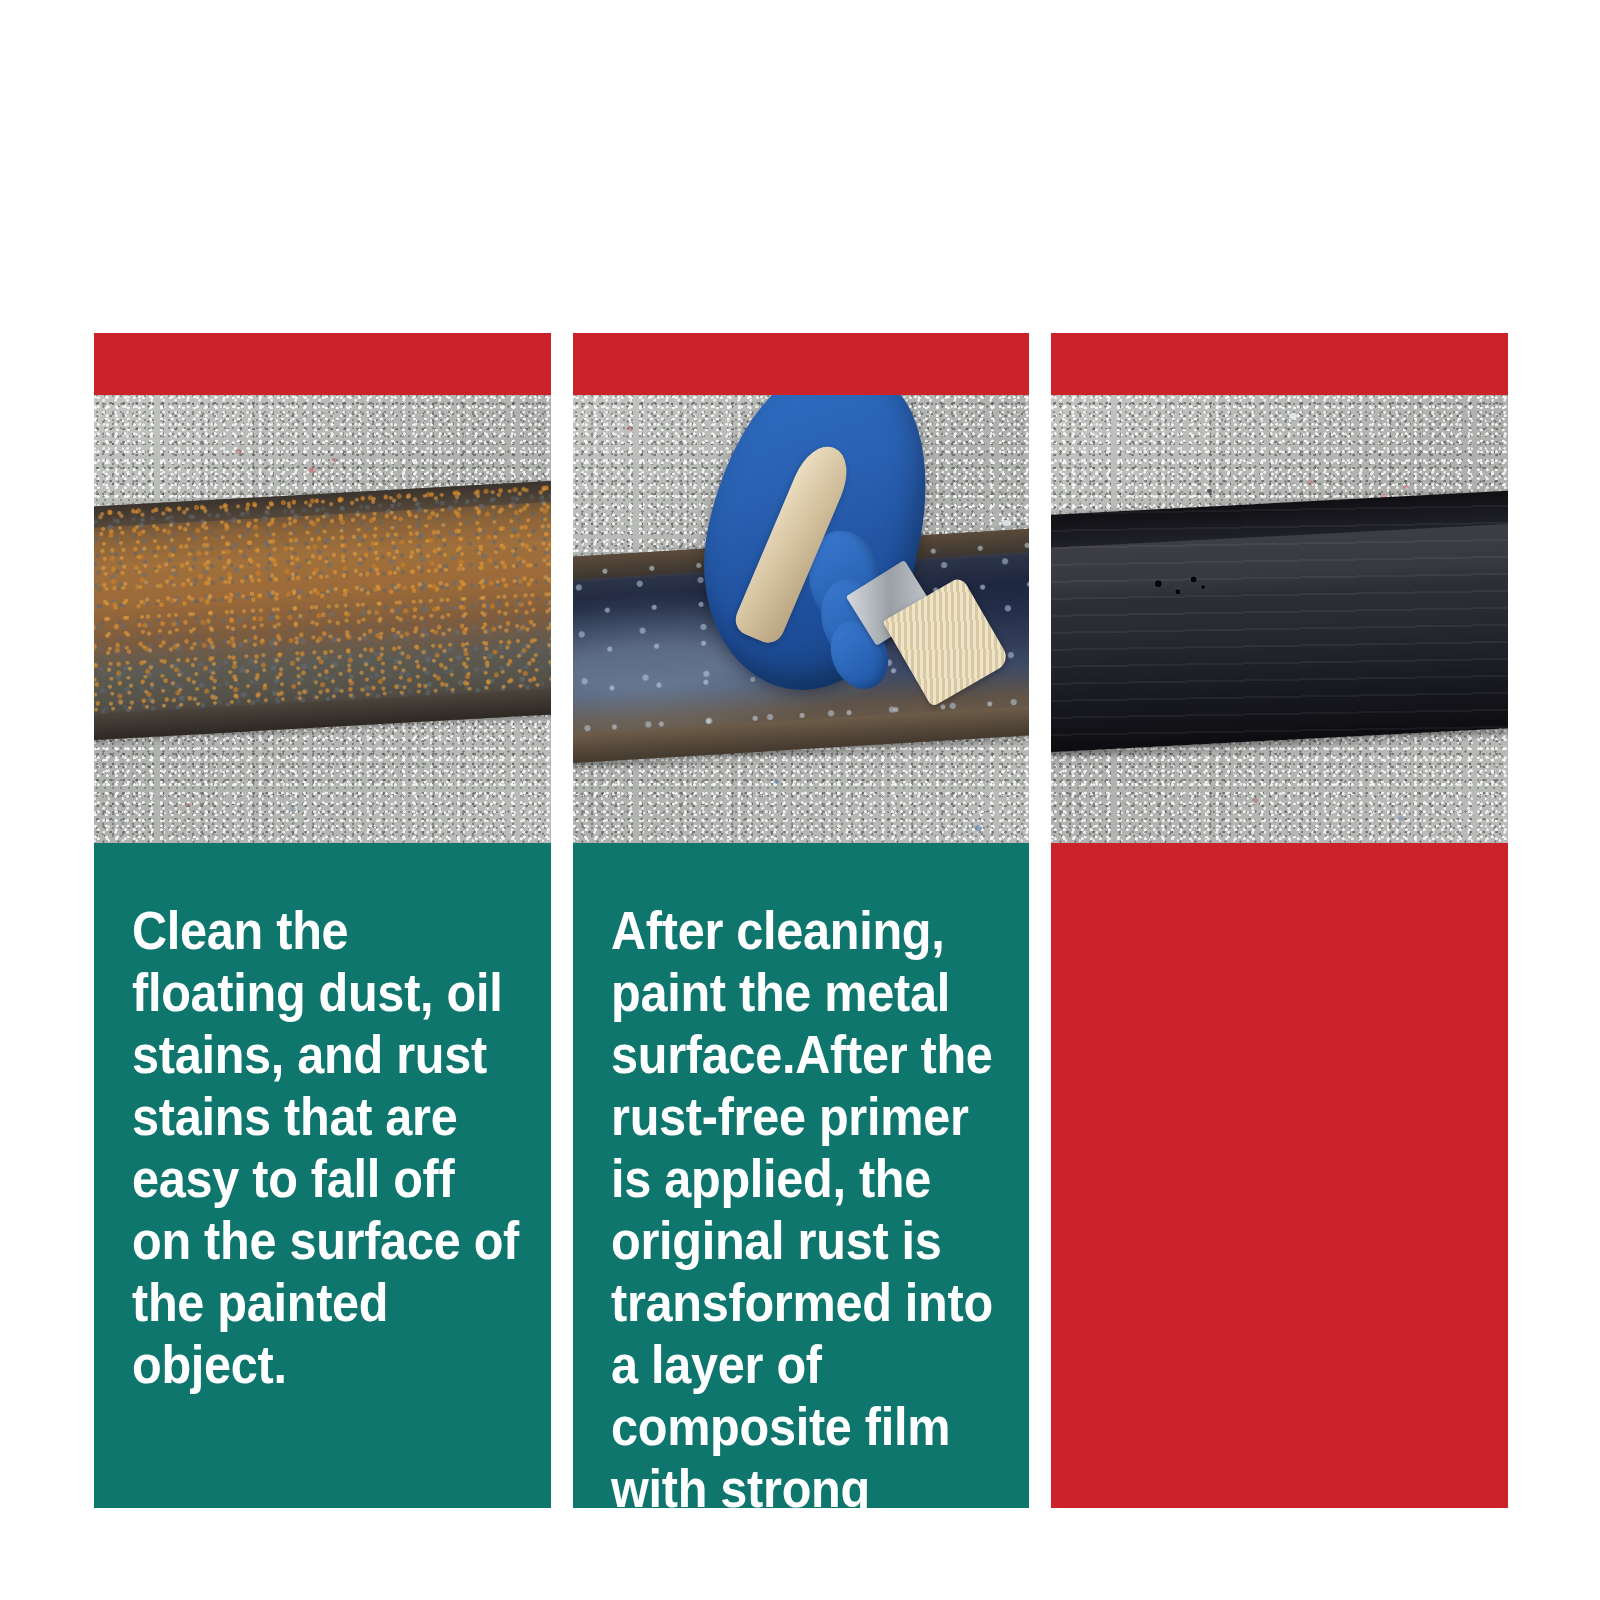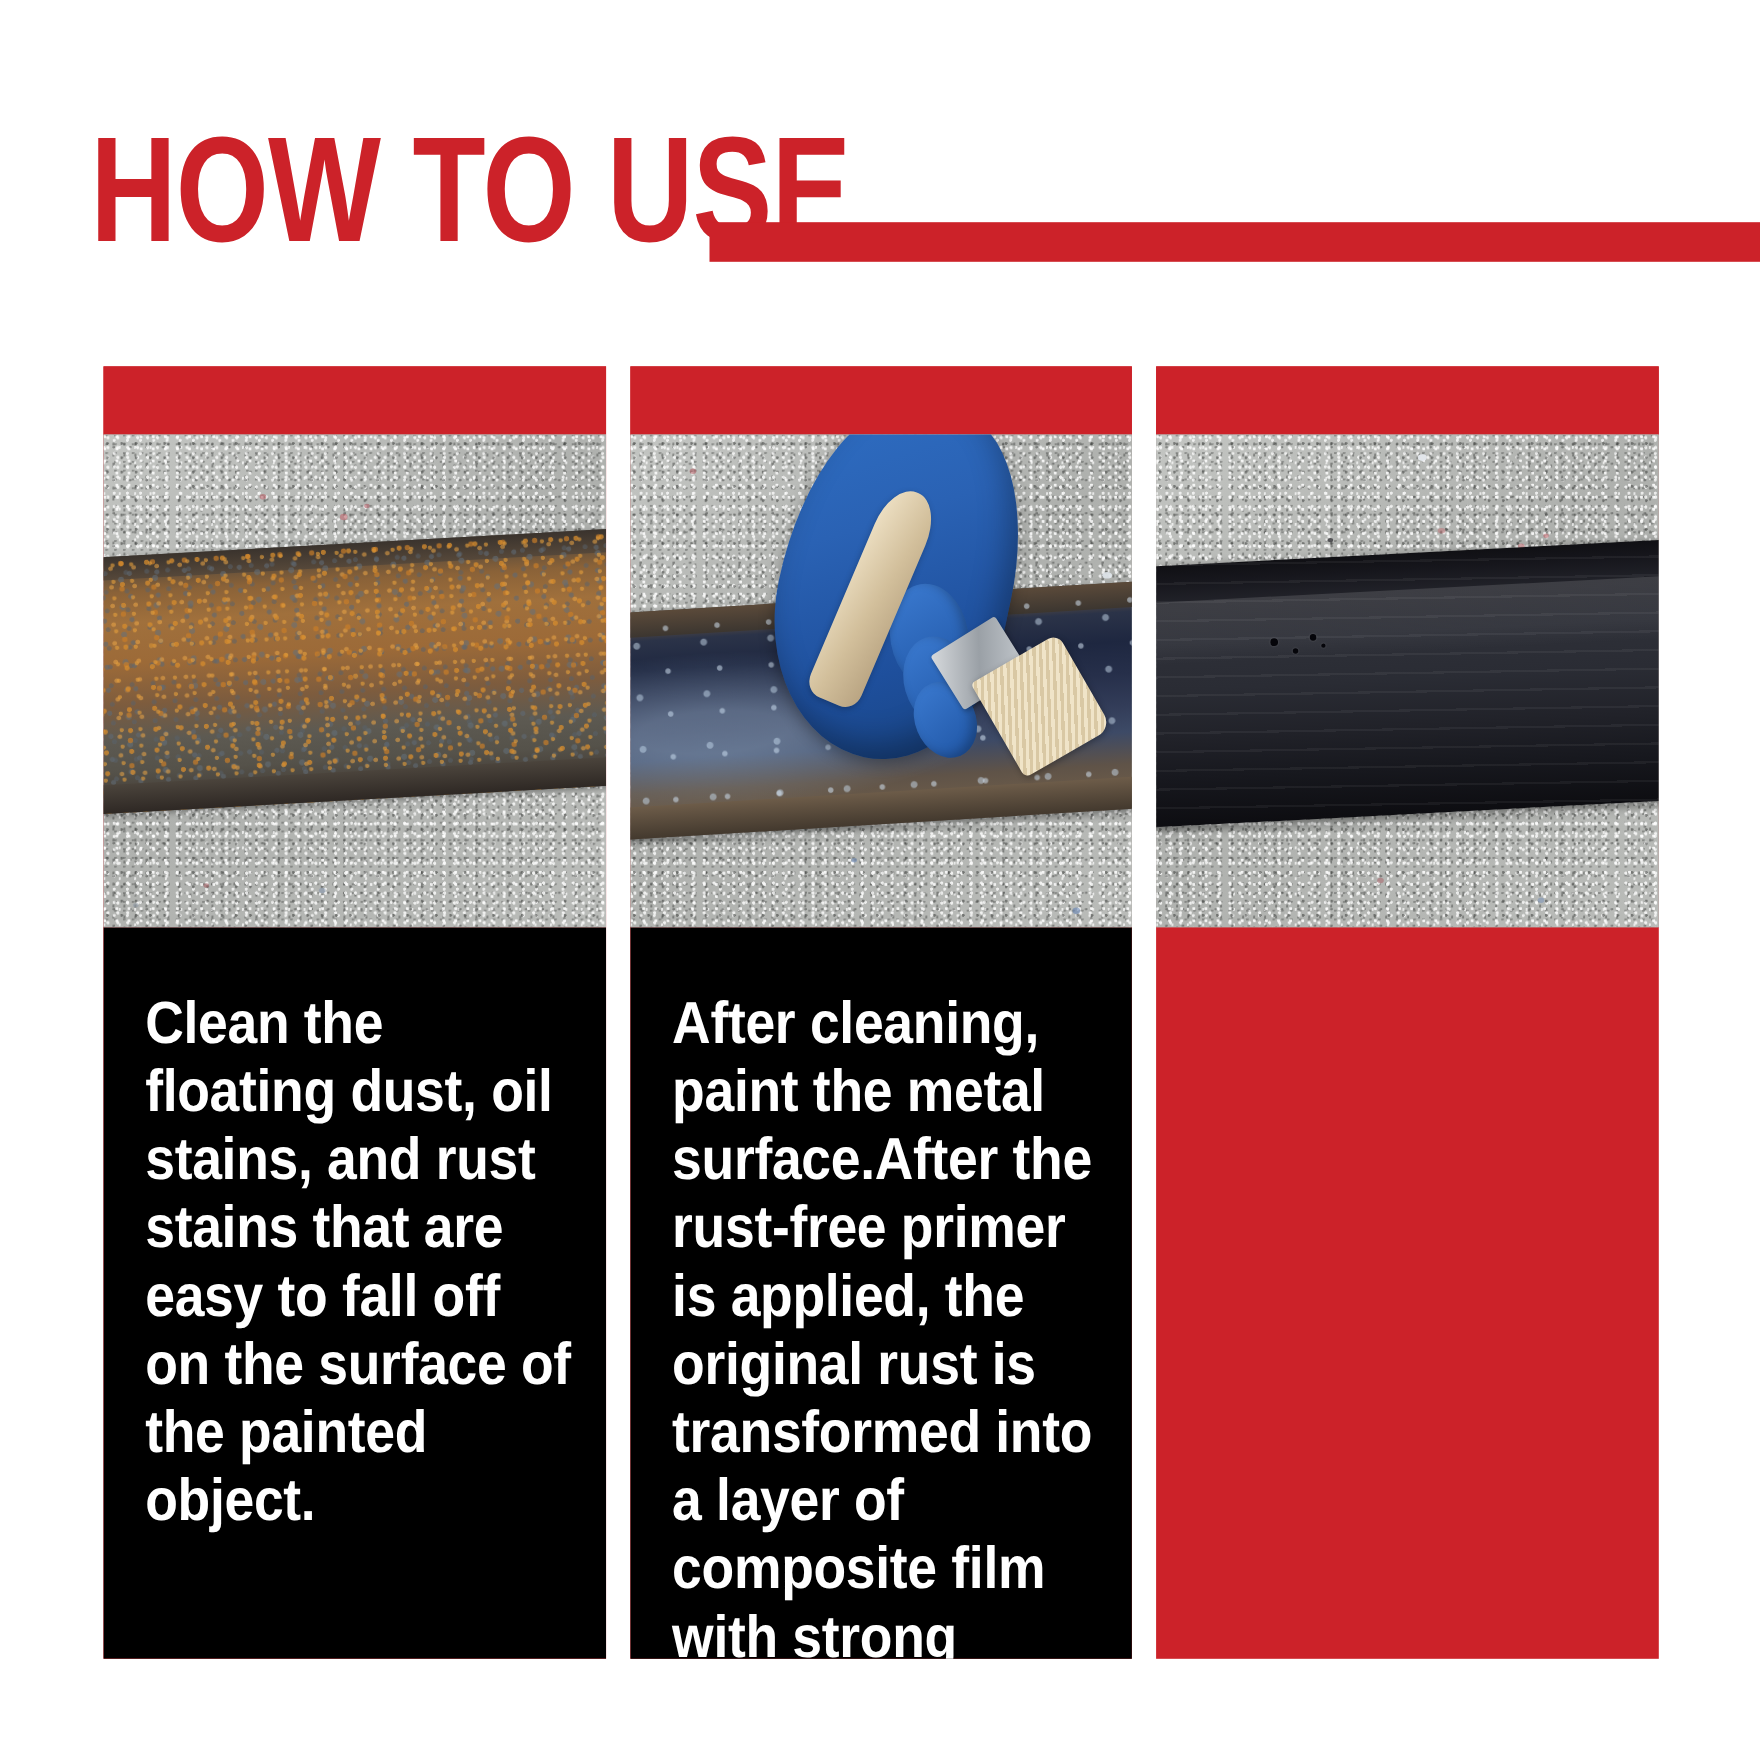--- a/index.html
+++ b/index.html
@@ -77,21 +77,21 @@
   }
   .panel-photo {
     flex: 0 0 448px;
     height: 448px;
     position: relative;
     overflow: hidden;
     background: #b9bbb8;
   }
   .panel-caption {
     flex: 1 1 auto;
-    background: #000000;
+    background: #0f766e;
     padding: 56px 30px 20px 38px;
     box-sizing: border-box;
   }
   .caption-text {
     color: #ffffff;
     font-family: "Liberation Sans Narrow", "Liberation Sans", sans-serif;
     font-weight: 700;
     font-size: 54px;
     line-height: 62px;
     letter-spacing: -0.3px;
@@ -298,24 +298,20 @@
     background: #05050a;
     border-radius: 50%;
     box-shadow: 0 0 2px rgba(255,255,255,.2);
   }
 </style>
 </head>
 <body>
 
 <div id="page">
 
-  <div class="header">
-    <div class="header-title">HOW TO USE</div>
-    <div class="header-rule"></div>
-  </div>
 
   <div class="panels">
 
     <div class="panel">
       <div class="panel-topbar"></div>
 
       <div class="panel-photo">
         <div class="concrete"></div>
         <div class="speck" style="left:31%;top:12%;width:6px;height:5px;background:#b2565c;"></div>
         <div class="speck" style="left:47%;top:16%;width:7px;height:6px;background:#c06068;"></div>

